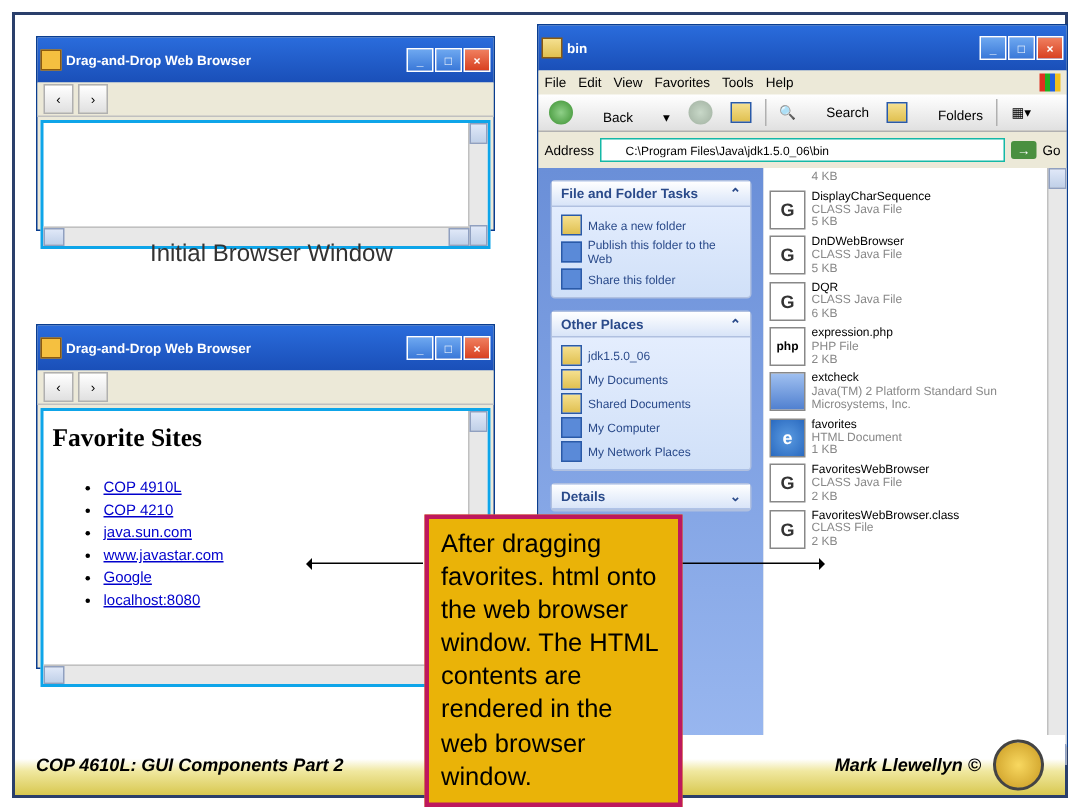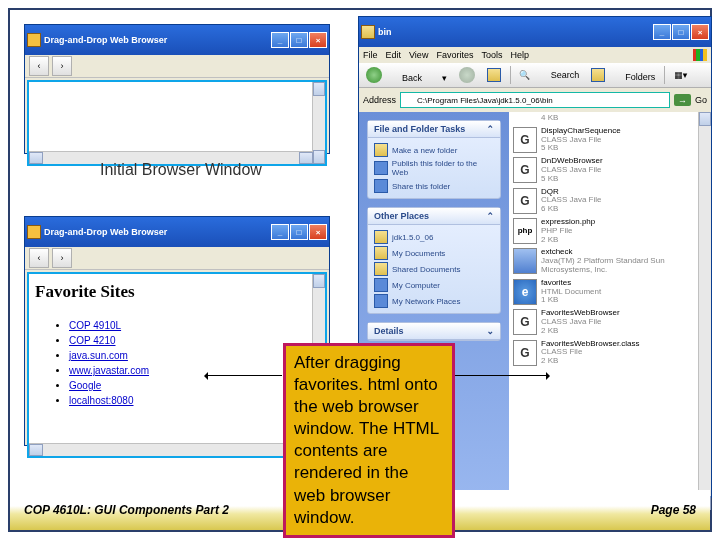--- a/index.html
+++ b/index.html
@@ -282,15 +282,19 @@
 
 <div class="callout" style="left:273px;top:333px;width:150px">
   <span>After dragging favorites. html onto the web browser window. The HTML contents are rendered in the web browser window.</span>
 </div>
 <div class="arrow" style="left:196px;top:365px;width:76px"></div>
 <div class="arrow" style="left:432px;top:365px;width:106px;transform:scaleX(-1)"></div>
 
 <div class="footer">
   <span>COP 4610L: GUI Components Part 2</span>
   <span>Page 58</span>
+  <span style="display:flex;align-items:center;gap:8px">
+    <span>Mark Llewellyn ©</span>
+    <span class="logo"></span>
+  </span>
 </div>
 
 </div>
 
 </body></html>

